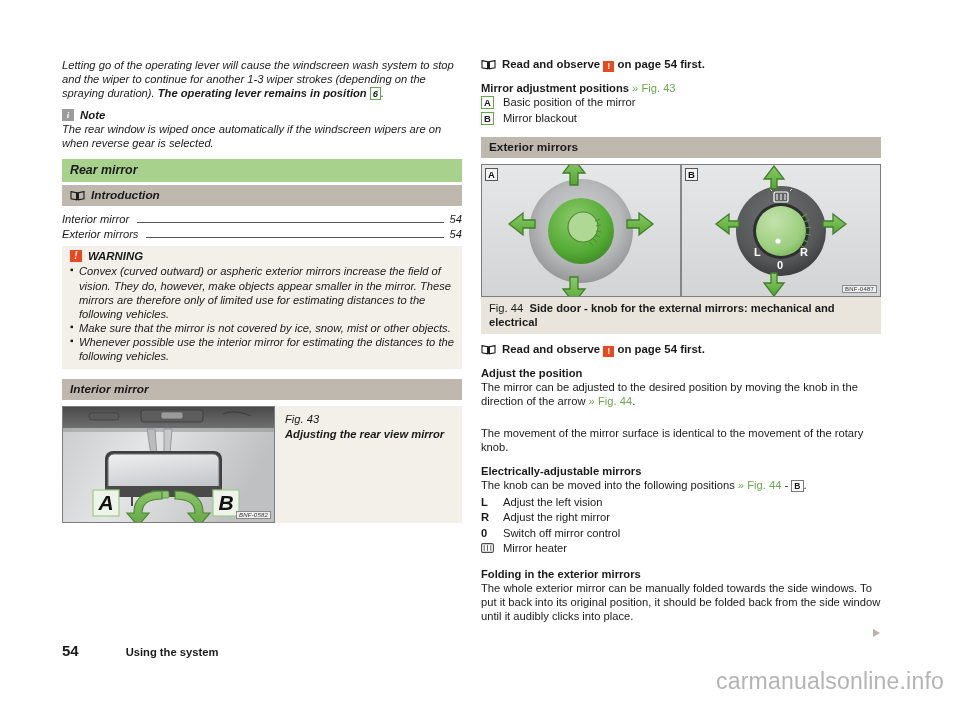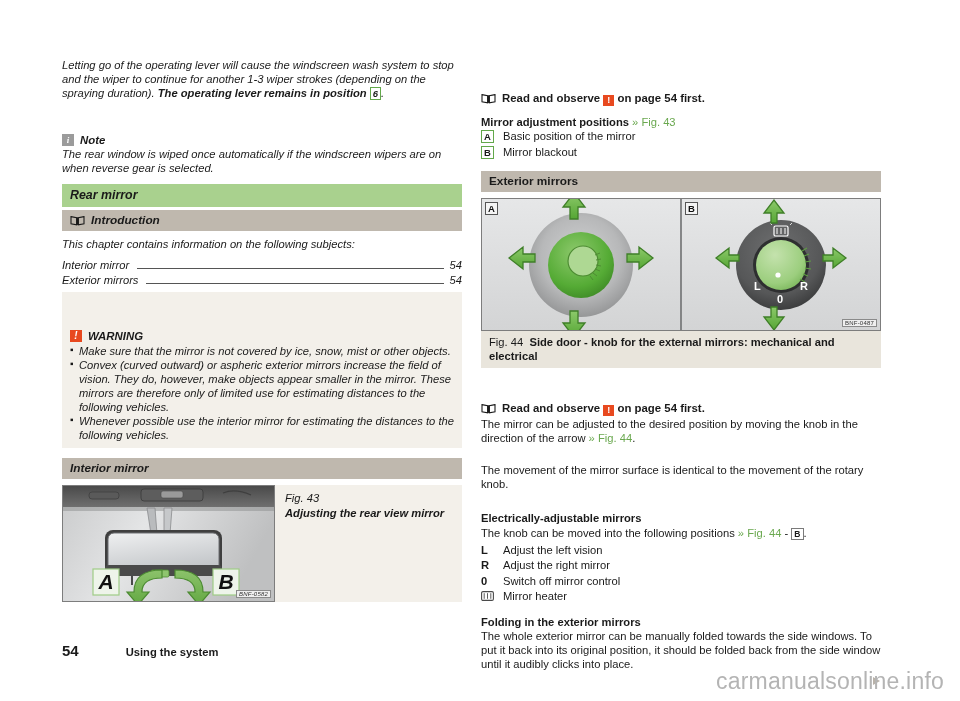--- a/index.html
+++ b/index.html
@@ -80,21 +80,21 @@
     border: 1px solid #7a7a7a;
     background: #fff;
     font-size: 8.5px; font-weight: bold;
     line-height: 10px; text-align: center;
     padding: 0 2px; vertical-align: 0px;
   }
 
   
   .block-head {
     display: flex; align-items: center; gap: 6px;
-    font-size: 11.4px; font-weight: bold; margin-bottom: 1px; margin-top: 34px;
+    font-size: 11.4px; font-weight: bold; margin-bottom: 1px;
   }
   .warn-box {
     background: #f3f0ea;
     padding: 4px 8px 6px 8px;
     margin-top: 4px;
   }
   .warn-box .block-head { margin-bottom: 2px; }
   .warn-li {
     font-size: 11.2px; line-height: 14.1px;
     padding-left: 9px; position: relative;
@@ -205,42 +205,41 @@
     <div class="bar-grey">
       <span class="ico-book">
         <svg width="15" height="11" viewBox="0 0 15 11">
             <path d="M1 1.6 L6.6 2.6 L6.6 9.8 L1 8.8 Z M14 1.6 L8.4 2.6 L8.4 9.8 L14 8.8 Z" fill="none" stroke="#1a1a1a" stroke-width="1.1"></path>
             <rect x="6.8" y="2.3" width="1.4" height="7.6" fill="#1a1a1a"></rect>
           </svg>
       </span>
       <span>Introduction</span>
     </div>
 
-    <p>This chapter contains information on the following subjects:</p>
 
     <div class="toc">
       <div class="toc-row">
         <span class="toc-label">Interior mirror</span>
         <span class="toc-dots"></span>
         <span class="toc-page">54</span>
       </div>
       <div class="toc-row">
         <span class="toc-label">Exterior mirrors</span>
         <span class="toc-dots"></span>
         <span class="toc-page">54</span>
       </div>
     </div>
 
     <div class="warn-box">
       <div class="block-head">
         <span class="ico-warn">!</span>
         <span>WARNING</span>
       </div>
+      <div class="warn-li">Convex (curved outward) or aspheric exterior mirrors increase the field of vision. They do, however, make objects appear smaller in the mirror. These mirrors are therefore only of limited use for estimating distances to the following vehicles.</div>
       <div class="warn-li">Make sure that the mirror is not covered by ice, snow, mist or other objects.</div>
-      <div class="warn-li">Convex (curved outward) or aspheric exterior mirrors increase the field of vision. They do, however, make objects appear smaller in the mirror. These mirrors are therefore only of limited use for estimating distances to the following vehicles.</div>
       <div class="warn-li">Whenever possible use the interior mirror for estimating the distances to the following vehicles.</div>
     </div>
 
     <div class="bar-grey plain" style="margin-top:10px;">Interior mirror</div>
 
     <div class="fig-wrap">
       <div class="fig-img" style="width:213px;height:117px;background:#d9dada;">
         <svg width="211" height="115" viewBox="0 0 211 115">
           <defs>
             <linearGradient id="roof" x1="0" y1="0" x2="0" y2="1">
@@ -407,25 +406,26 @@
     <div class="block-head" style="align-items:flex-start;">
       <span class="ico-book" style="margin-top:1px;">
         <svg width="15" height="11" viewBox="0 0 15 11">
             <path d="M1 1.6 L6.6 2.6 L6.6 9.8 L1 8.8 Z M14 1.6 L8.4 2.6 L8.4 9.8 L14 8.8 Z" fill="none" stroke="#1a1a1a" stroke-width="1.1"></path>
             <rect x="6.8" y="2.3" width="1.4" height="7.6" fill="#1a1a1a"></rect>
           </svg>
       </span>
       <span><span>Read and observe </span><span class="ico-warn-inline">!</span><span> on page 54 first.</span></span>
     </div>
 
+    <p class="b" style="margin-top:9px;">Adjust the position</p>
     <p><span>The mirror can be adjusted to the desired position by moving the knob in the direction of the arrow </span><span class="greenlink">» Fig. 44</span><span>.</span></p>
 
     <p style="margin-top:18px;">The movement of the mirror surface is identical to the movement of the rotary knob.</p>
 
-    <p class="b" style="margin-top:20px;">Electrically-adjustable mirrors</p>
+    <p class="b" style="margin-top:9px;">Electrically-adjustable mirrors</p>
     <p><span>The knob can be moved into the following positions </span><span class="greenlink">» Fig. 44</span><span> - </span><span class="badge-grey">B</span><span>.</span></p>
 
     <div style="margin-top:3px;">
       <div class="sym-row">
         <span class="sym-key">L</span>
         <span>Adjust the left vision</span>
       </div>
       <div class="sym-row">
         <span class="sym-key">R</span>
         <span>Adjust the right mirror</span>

